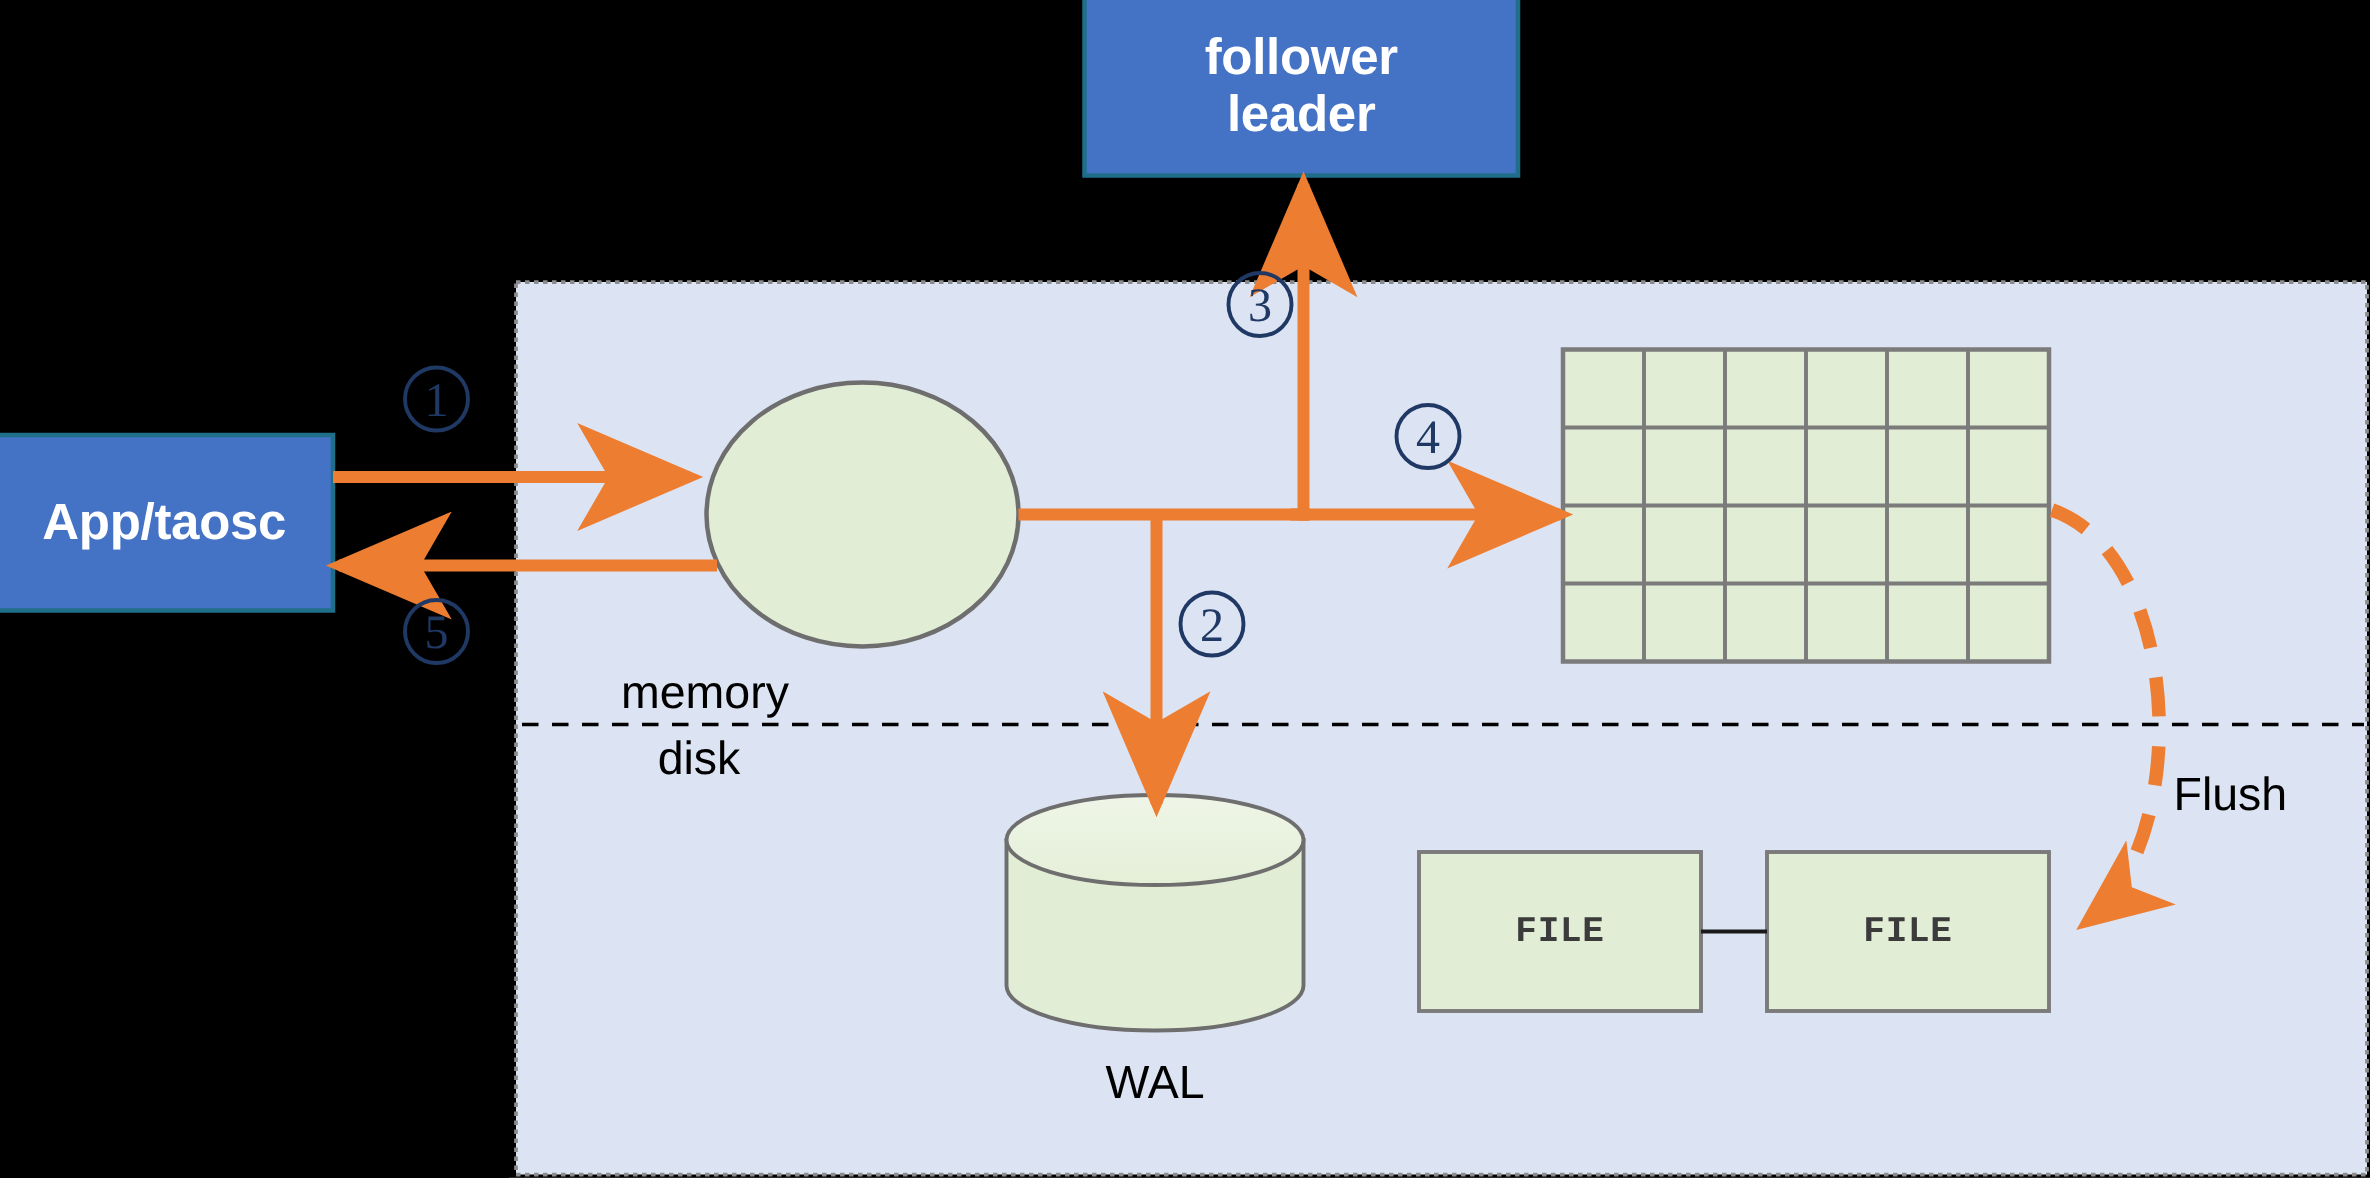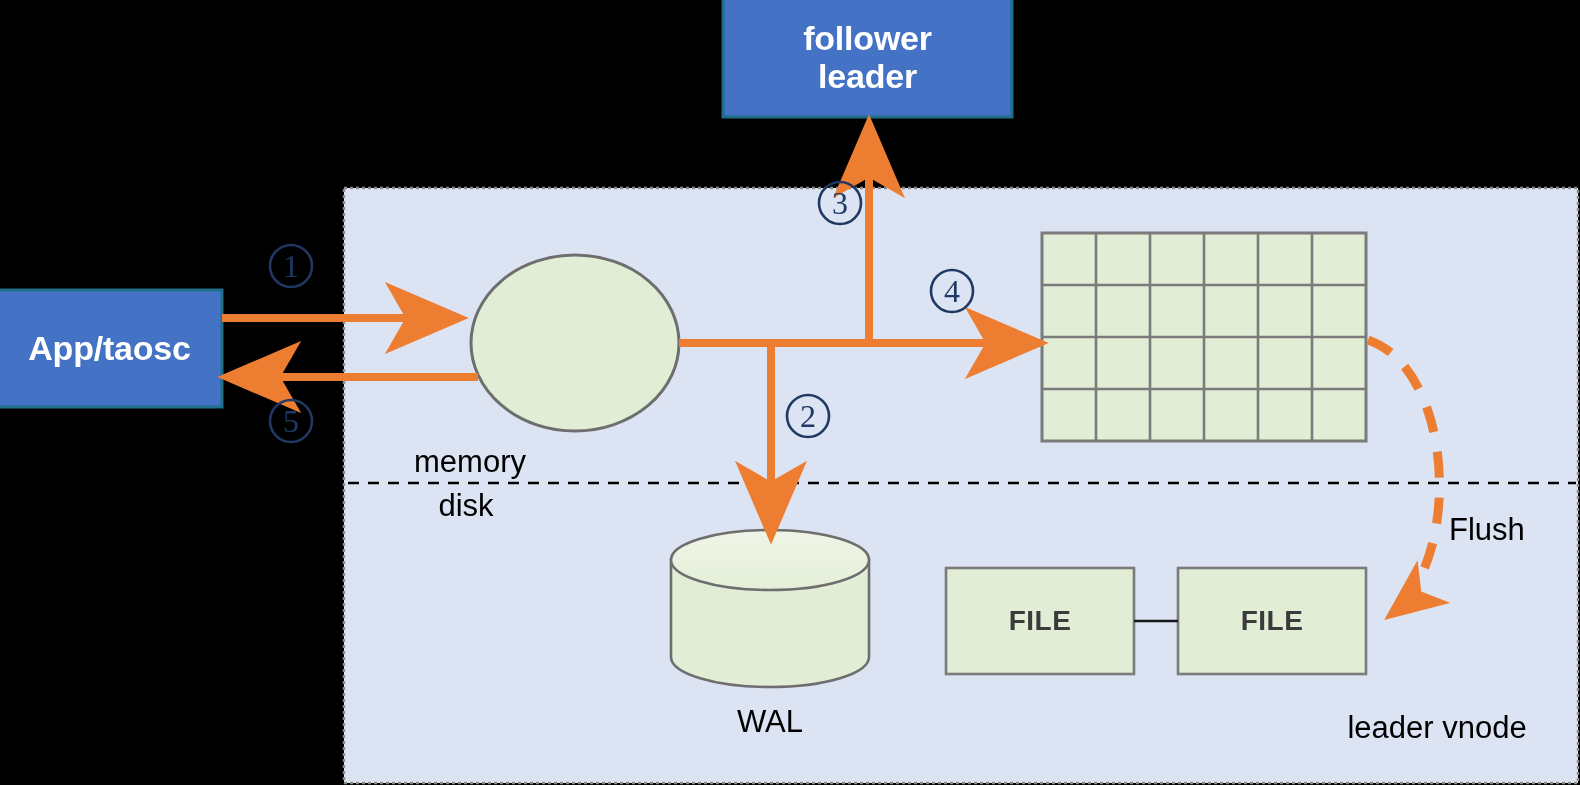--- a/index.html
+++ b/index.html
@@ -37,23 +37,24 @@
     line-height: 1.12;
     letter-spacing: -0.2px;
   }
   .write-label {
     color: #3b3b3b;
     font-size: 34px;
     font-weight: bold;
   }
   .file-label {
     color: #3b3b3b;
-    font-size: 28px;
+    font-size: 24px;
     font-weight: bold;
     letter-spacing: 0.5px;
+    font-family: Liberation Mono, monospace;
   }
   .plain-label {
     color: #000000;
     font-size: 31px;
     font-weight: normal;
   }
   .left-label {
     justify-content: flex-start;
   }
 </style>
@@ -171,17 +172,14 @@
   </div>
 
   <div class="node-label plain-label left-label" style="left:366px; top:487px; width:200px; height:38px;justify-content:center;">
     <span>disk</span>
   </div>
 
   <div class="node-label plain-label left-label" style="left:1449px; top:511px; width:140px; height:38px;">
     <span>Flush</span>
   </div>
 
-  <div class="node-label plain-label" style="left:1326px; top:708px; width:222px; height:40px;">
-    <span>leader vnode</span>
-  </div>
 
 </div>
 
 </body></html>

